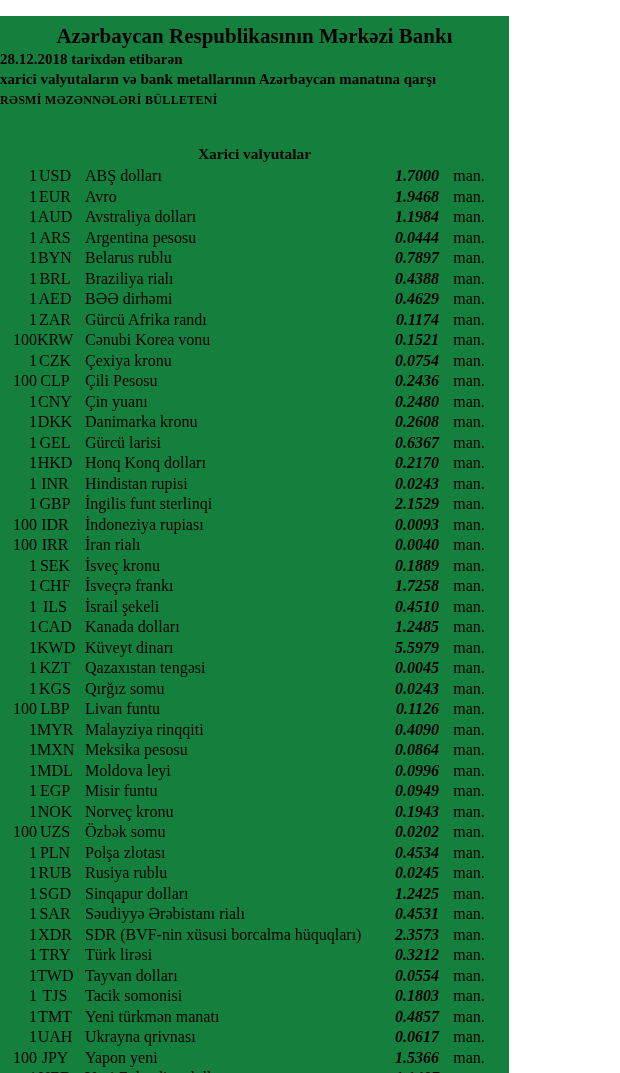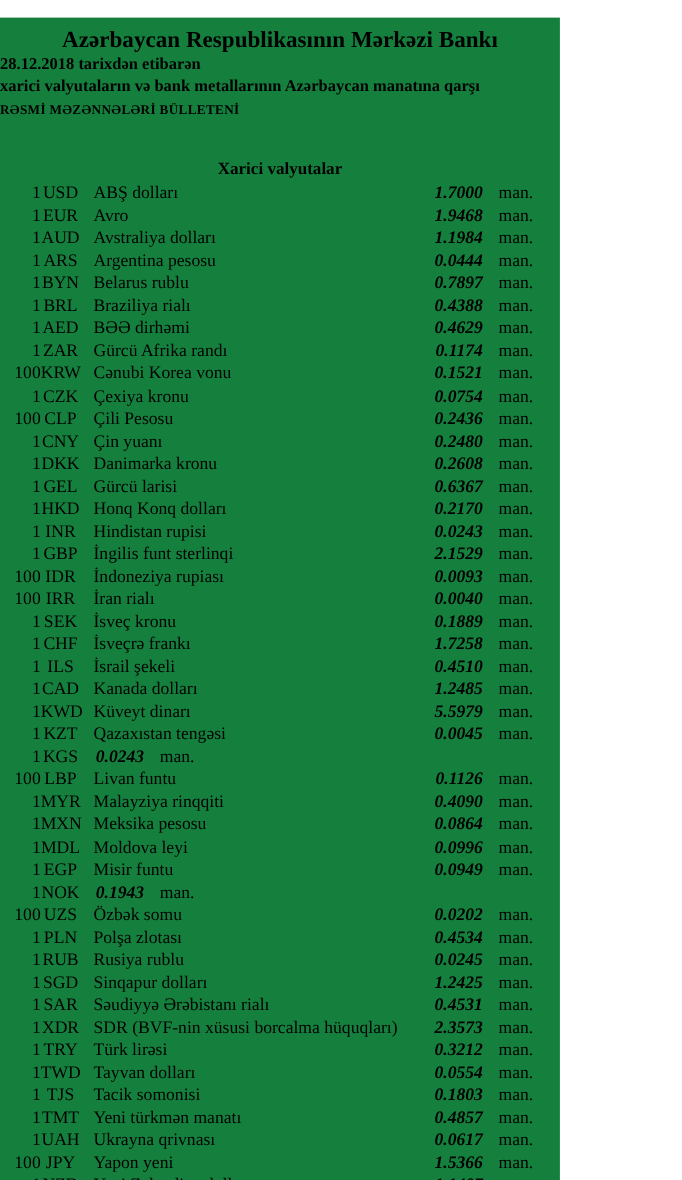--- a/index.html
+++ b/index.html
@@ -294,20 +294,21 @@
     <span class="qty">1</span>
     <span class="code">KZT</span>
     <span class="name">Qazaxıstan tengəsi</span>
     <span class="rate">0.0045</span>
     <span class="unit">man.</span>
   </div>
 
   <div class="row">
     <span class="qty">1</span>
     <span class="code">KGS</span>
+    <span class="name">Qırğız somu</span>
     <span class="rate">0.0243</span>
     <span class="unit">man.</span>
   </div>
 
   <div class="row">
     <span class="qty">100</span>
     <span class="code">LBP</span>
     <span class="name">Livan funtu</span>
     <span class="rate">0.1126</span>
     <span class="unit">man.</span>
@@ -341,20 +342,21 @@
     <span class="qty">1</span>
     <span class="code">EGP</span>
     <span class="name">Misir funtu</span>
     <span class="rate">0.0949</span>
     <span class="unit">man.</span>
   </div>
 
   <div class="row">
     <span class="qty">1</span>
     <span class="code">NOK</span>
+    <span class="name">Norveç kronu</span>
     <span class="rate">0.1943</span>
     <span class="unit">man.</span>
   </div>
 
   <div class="row">
     <span class="qty">100</span>
     <span class="code">UZS</span>
     <span class="name">Özbək somu</span>
     <span class="rate">0.0202</span>
     <span class="unit">man.</span>

